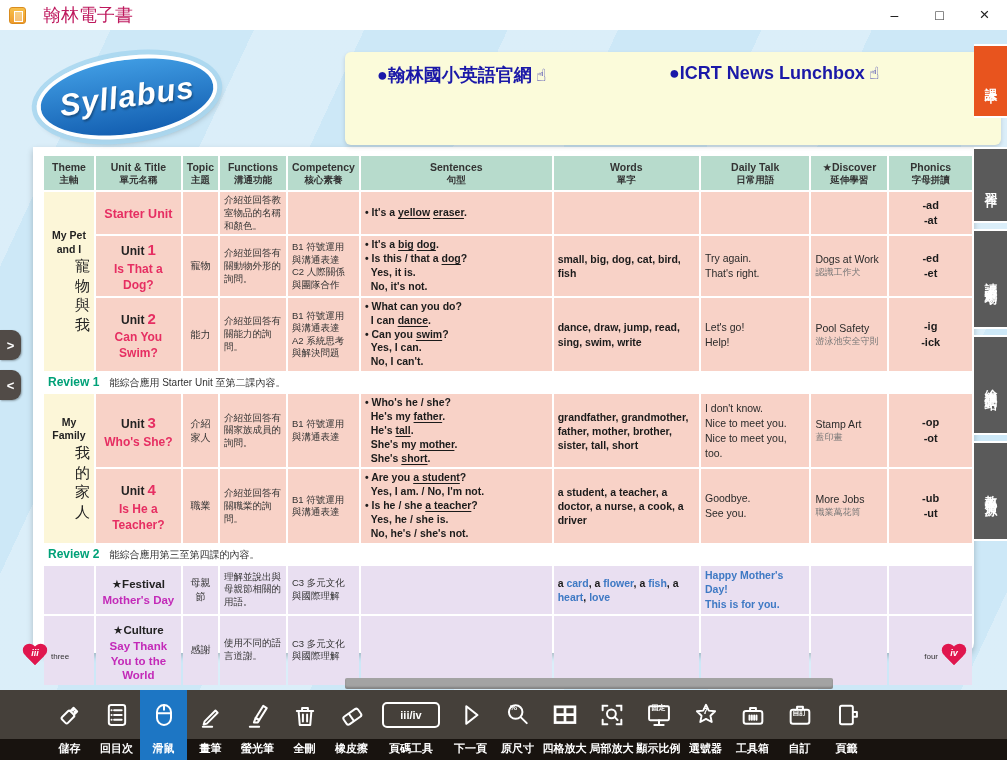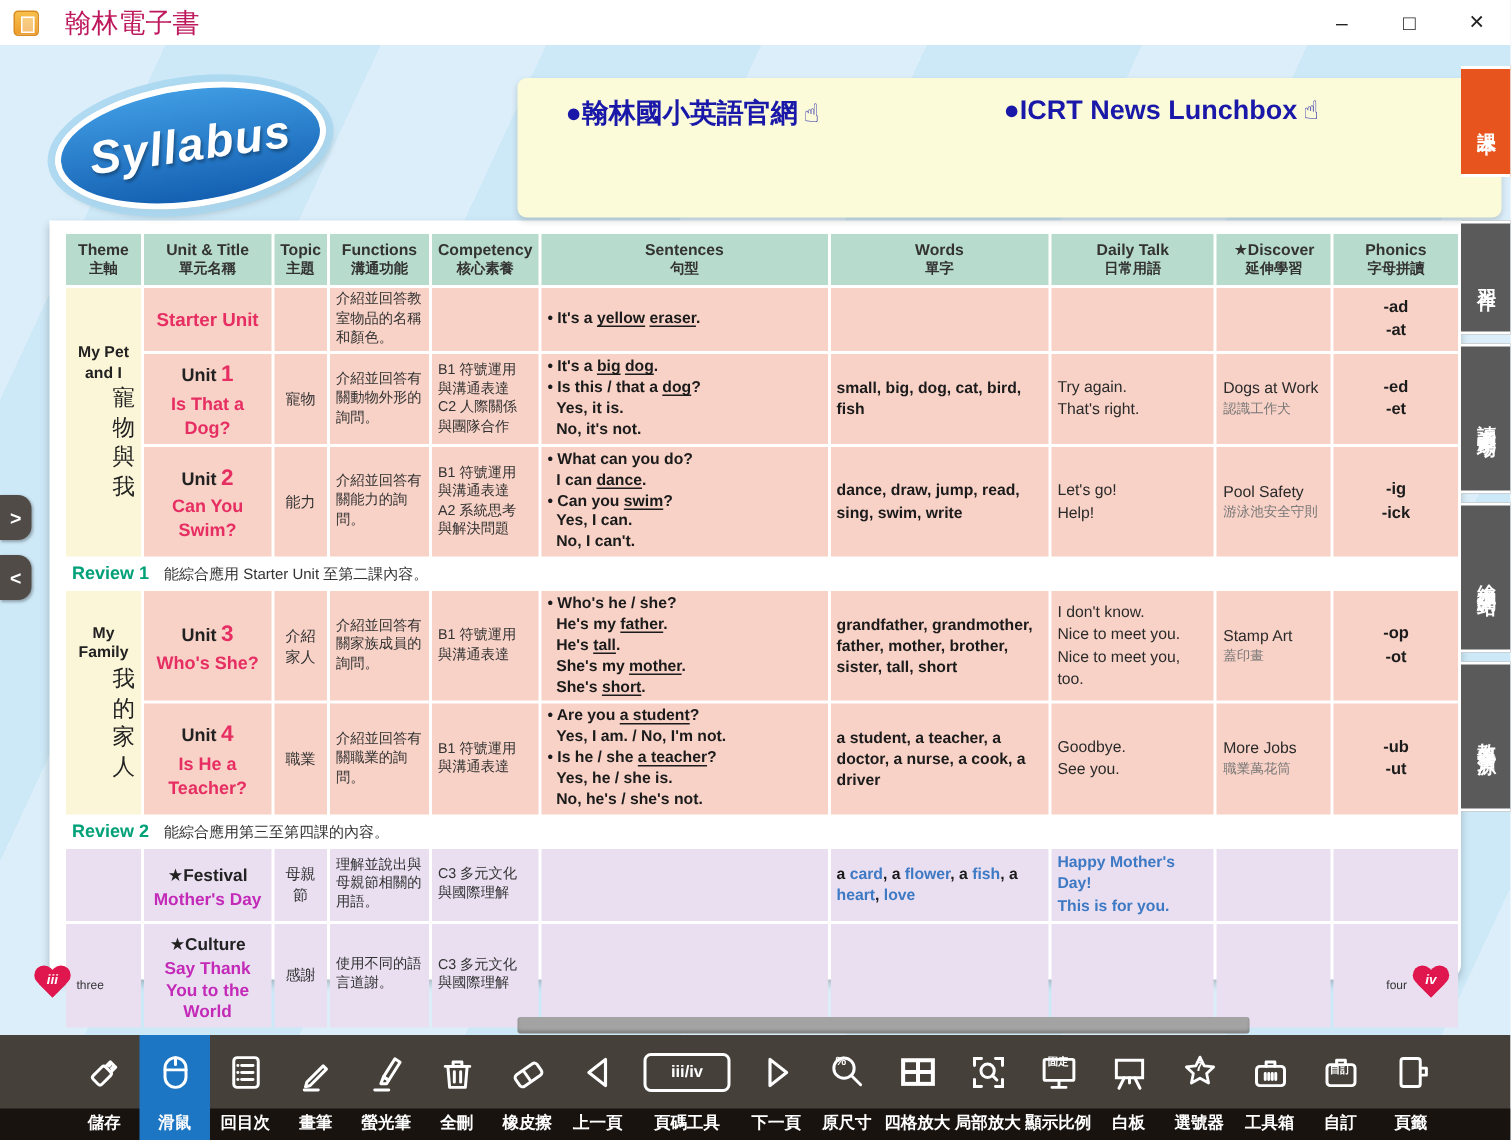--- a/index.html
+++ b/index.html
@@ -327,39 +327,39 @@
             <g transform="rotate(-45 12 12)">
               <rect x="4.5" y="8.5" width="10" height="7" rx="1.5"></rect>
               <path d="M14.5 9.8h4v4.4h-4"></path>
               <path d="M16.3 11h1M16.3 13h1"></path>
             </g>
           </svg>
         </div>
       <div class="tlabel">儲存</div>
     </div>
 
-    <div class="titem active">
-      <div class="ticon">
-          <svg viewBox="0 0 24 24" fill="none" stroke="#fff" stroke-width="1.7" stroke-linecap="round">
-            <rect x="6" y="3.5" width="12" height="17" rx="6"></rect>
-            <path d="M6 10.5h12M12 3.5v4"></path>
-          </svg>
-        </div>
-      <div class="tlabel">滑鼠</div>
-    </div>
-
     <div class="titem">
       <div class="ticon">
           <svg viewBox="0 0 24 24" fill="none" stroke="#fff" stroke-width="1.7" stroke-linecap="round">
             <rect x="5" y="3.5" width="14" height="17" rx="2"></rect>
             <path d="M9.5 8h6.5M9.5 12h6.5M9.5 16h6.5"></path>
             <path d="M7.3 8h.1M7.3 12h.1M7.3 16h.1"></path>
           </svg>
         </div>
       <div class="tlabel">回目次</div>
+    </div>
+
+    <div class="titem active">
+      <div class="ticon">
+          <svg viewBox="0 0 24 24" fill="none" stroke="#fff" stroke-width="1.7" stroke-linecap="round">
+            <rect x="6" y="3.5" width="12" height="17" rx="6"></rect>
+            <path d="M6 10.5h12M12 3.5v4"></path>
+          </svg>
+        </div>
+      <div class="tlabel">滑鼠</div>
     </div>
 
     <div class="titem">
       <div class="ticon">
           <svg viewBox="0 0 24 24" fill="none" stroke="#fff" stroke-width="1.7" stroke-linecap="round" stroke-linejoin="round">
             <path d="M6.5 17.5 15.8 8.2l1.9 1.9-9.3 9.3-2.7.8z"></path>
             <path d="M5 22h8"></path>
           </svg>
         </div>
       <div class="tlabel">畫筆</div>
@@ -393,28 +393,20 @@
           <svg viewBox="0 0 24 24" fill="none" stroke="#fff" stroke-width="1.7" stroke-linejoin="round">
             <g transform="rotate(-35 12 13)">
               <rect x="4.5" y="9.5" width="15" height="8" rx="2"></rect>
               <path d="M11 9.5v8"></path>
             </g>
           </svg>
         </div>
       <div class="tlabel">橡皮擦</div>
     </div>
 
-    <div class="titem">
-      <div class="ticon">
-          <svg viewBox="0 0 24 24" fill="none" stroke="#fff" stroke-width="1.8" stroke-linejoin="round">
-            <path d="M16 4.5 6.5 12 16 19.5z"></path>
-          </svg>
-        </div>
-      <div class="tlabel">上一頁</div>
-    </div>
 
     <div class="titem wide">
       <div class="ticon">
           <div class="pgbox">iii/iv</div>
         </div>
       <div class="tlabel">頁碼工具</div>
     </div>
 
     <div class="titem">
       <div class="ticon">
@@ -461,29 +453,20 @@
       <div class="ticon">
           <svg viewBox="0 0 24 24" fill="none" stroke="#fff" stroke-width="1.7" stroke-linecap="round">
             <rect x="3.5" y="4.5" width="17" height="12" rx="1"></rect>
             <path d="M12 16.5v3M8 20.5h8"></path>
           </svg>
           <span class="icon-overlay ov-monitor">固定</span>
         </div>
       <div class="tlabel">顯示比例</div>
     </div>
 
-    <div class="titem">
-      <div class="ticon">
-          <svg viewBox="0 0 24 24" fill="none" stroke="#fff" stroke-width="1.7" stroke-linecap="round">
-            <rect x="4.5" y="5" width="15" height="10"></rect>
-            <path d="M9 15l-3 6M15 15l3 6M12 15v3"></path>
-          </svg>
-        </div>
-      <div class="tlabel">白板</div>
-    </div>
 
     <div class="titem">
       <div class="ticon">
           <svg viewBox="0 0 24 24" fill="none" stroke="#fff" stroke-width="1.6" stroke-linejoin="round">
             <path d="M12 3.2l2.4 5 5.4.6-4 3.8 1.1 5.4L12 15.3 7.1 18l1.1-5.4-4-3.8 5.4-.6z"></path>
           </svg>
           <span class="icon-overlay ov-star">7</span>
         </div>
       <div class="tlabel">選號器</div>
     </div>

